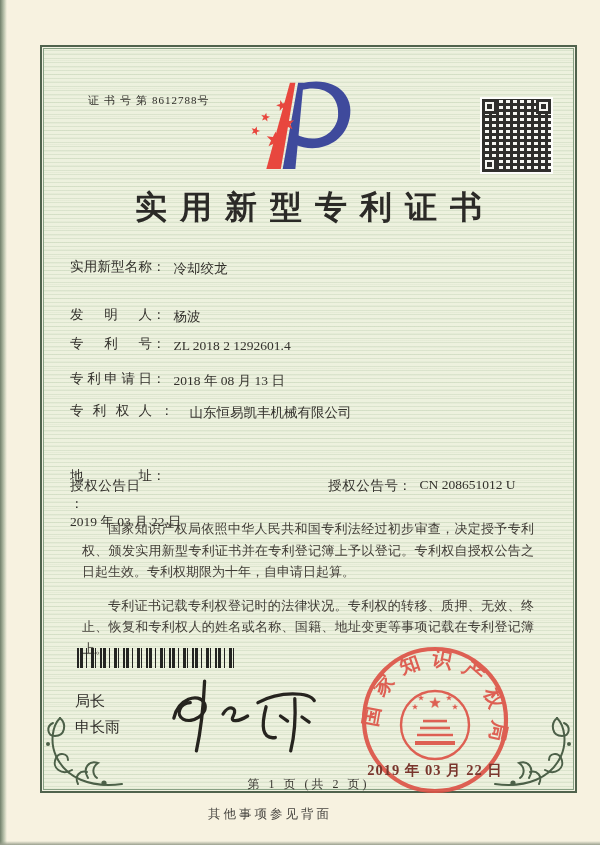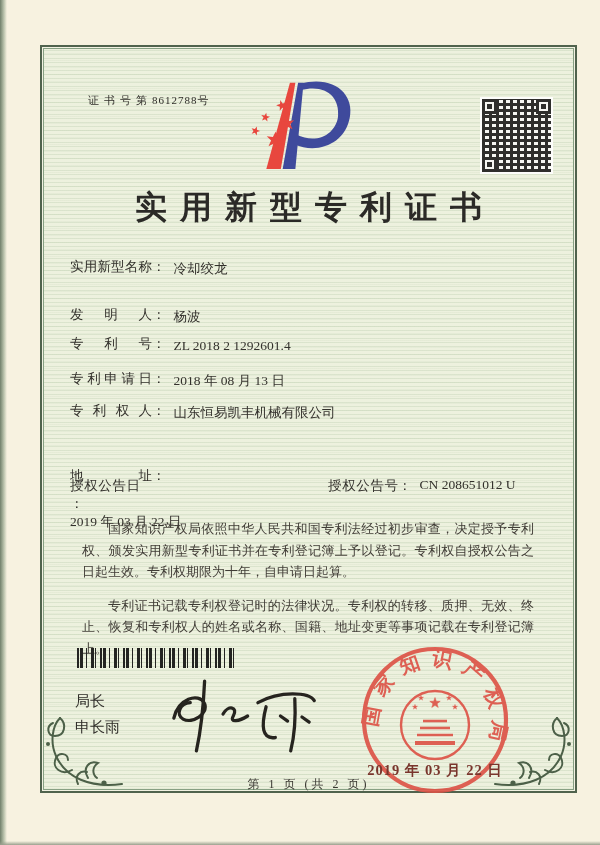--- a/index.html
+++ b/index.html
@@ -35,21 +35,21 @@
   .finder::after{content:"";position:absolute;left:2px;top:2px;width:5px;height:5px;background:#2f2e2c;}
   .finder.tl{left:0;top:0;} .finder.tr{right:0;top:0;} .finder.bl{left:0;bottom:0;}
 
   .title{position:absolute;left:0;right:0;top:139px;text-align:center;
         font-size:32px;font-weight:700;letter-spacing:13px;color:#2b2a27;text-indent:13px;}
 
   .field{position:absolute;left:28px;right:28px;font-size:13.5px;display:flex;align-items:flex-start;color:#33312c;}
   .flabel{display:inline-block;width:82px;text-align:justify;text-align-last:justify;flex:none;}
   .fcolon{flex:none;margin-right:8px;}
   .fvalue{flex:1;line-height:21px;}
-  .f0{top:211px;} .f1{top:259px;} .f2{top:288px;} .f3{top:323px;} .f4{top:355px;} .f5{top:388px;margin-top:32px;}
+  .f0{top:211px;} .f1{top:259px;} .f2{top:288px;} .f3{top:323px;} .f4{top:355px;gap:8px;} .f5{top:388px;margin-top:32px;}
   .grant-row{position:absolute;left:28px;right:28px;top:430px;font-size:13.5px;color:#33312c;}
   .grant-pair{position:absolute;top:0;display:flex;}
   .gp1{left:0;flex-direction:column;} .gp2{left:258px;}
   .grant-pair .flabel{width:70px;}
 
   .paras{position:absolute;left:28px;right:29px;top:459px;font-size:13px;line-height:21.5px;
         text-align:justify;color:#403c36;}
   .paras p{margin:12px;text-indent:2em;}
 
   .barcode{position:absolute;left:35px;top:601px;width:158px;height:20px;
@@ -228,13 +228,14 @@
         <path d="M22,8 C29,14 27,26 17,26 C9,26 8,16 15,13"></path>
         <path d="M34,60 C24,66 13,58 18,48 C21,42 30,43 30,50"></path>
         <path d="M50,68 C44,58 51,50 60,53 C54,57 54,64 59,68"></path>
         <path d="M40,74 C36,66 42,60 49,62"></path>
         <circle cx="66" cy="73" r="2.6" fill="#4c6048" stroke="none"></circle>
         <circle cx="10" cy="34" r="2" fill="#4c6048" stroke="none"></circle>
       </g>
     </svg>
   </div>
 
+  <div class="backnote">其他事项参见背面</div>
 </div>
 
 </body></html>

